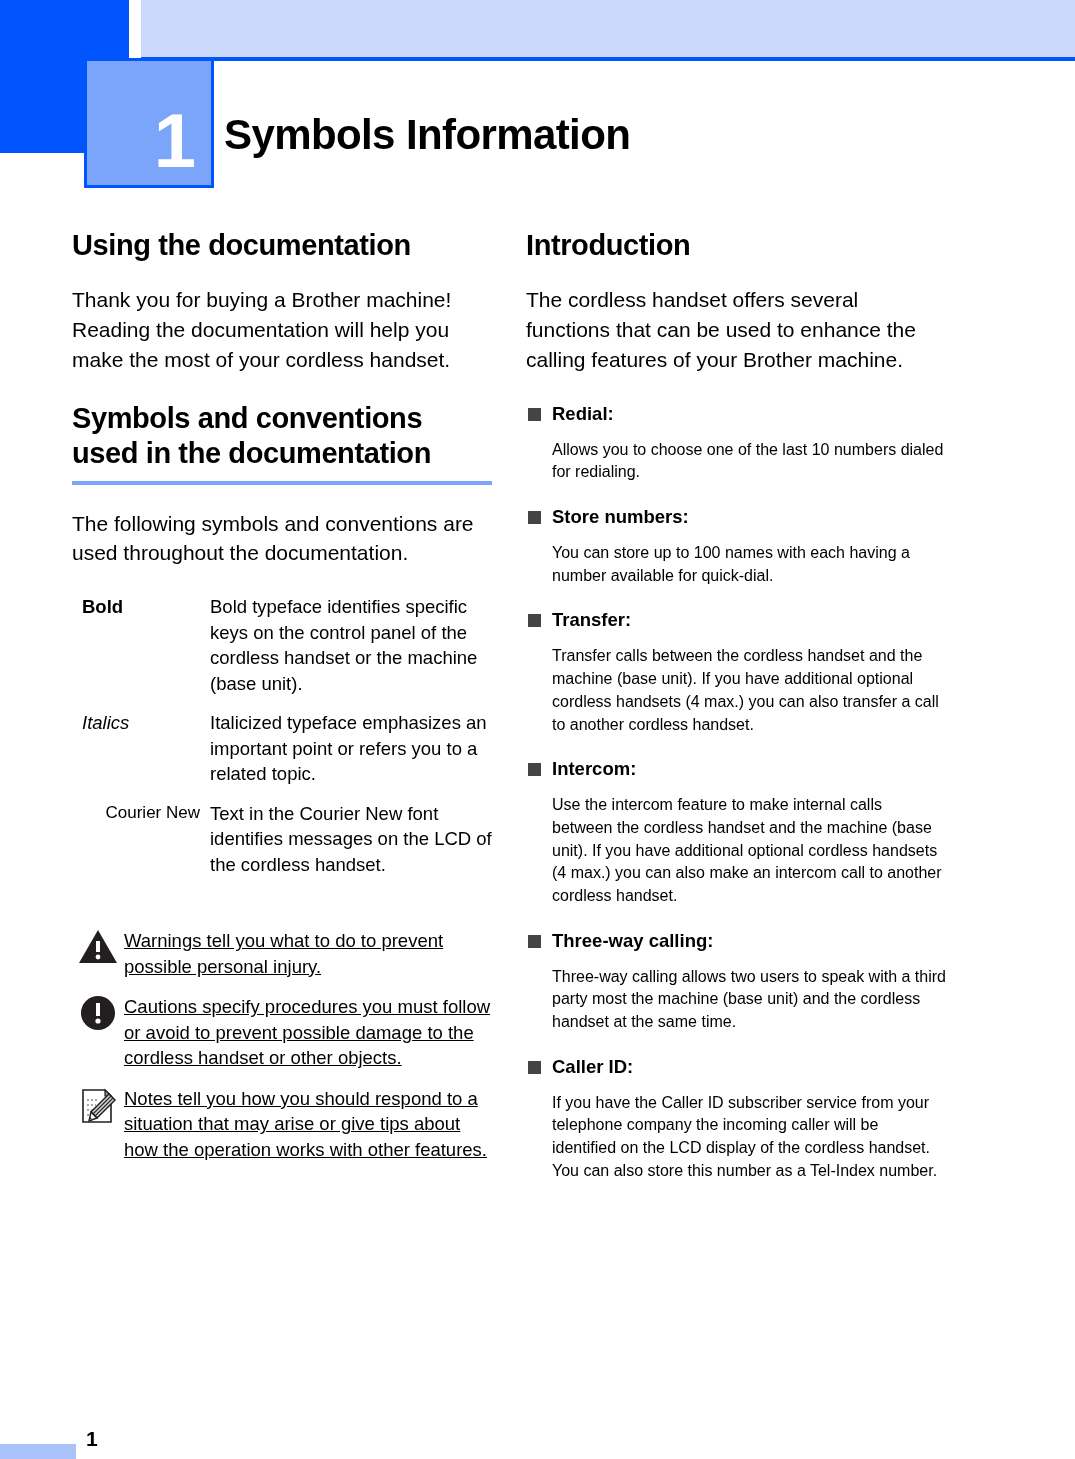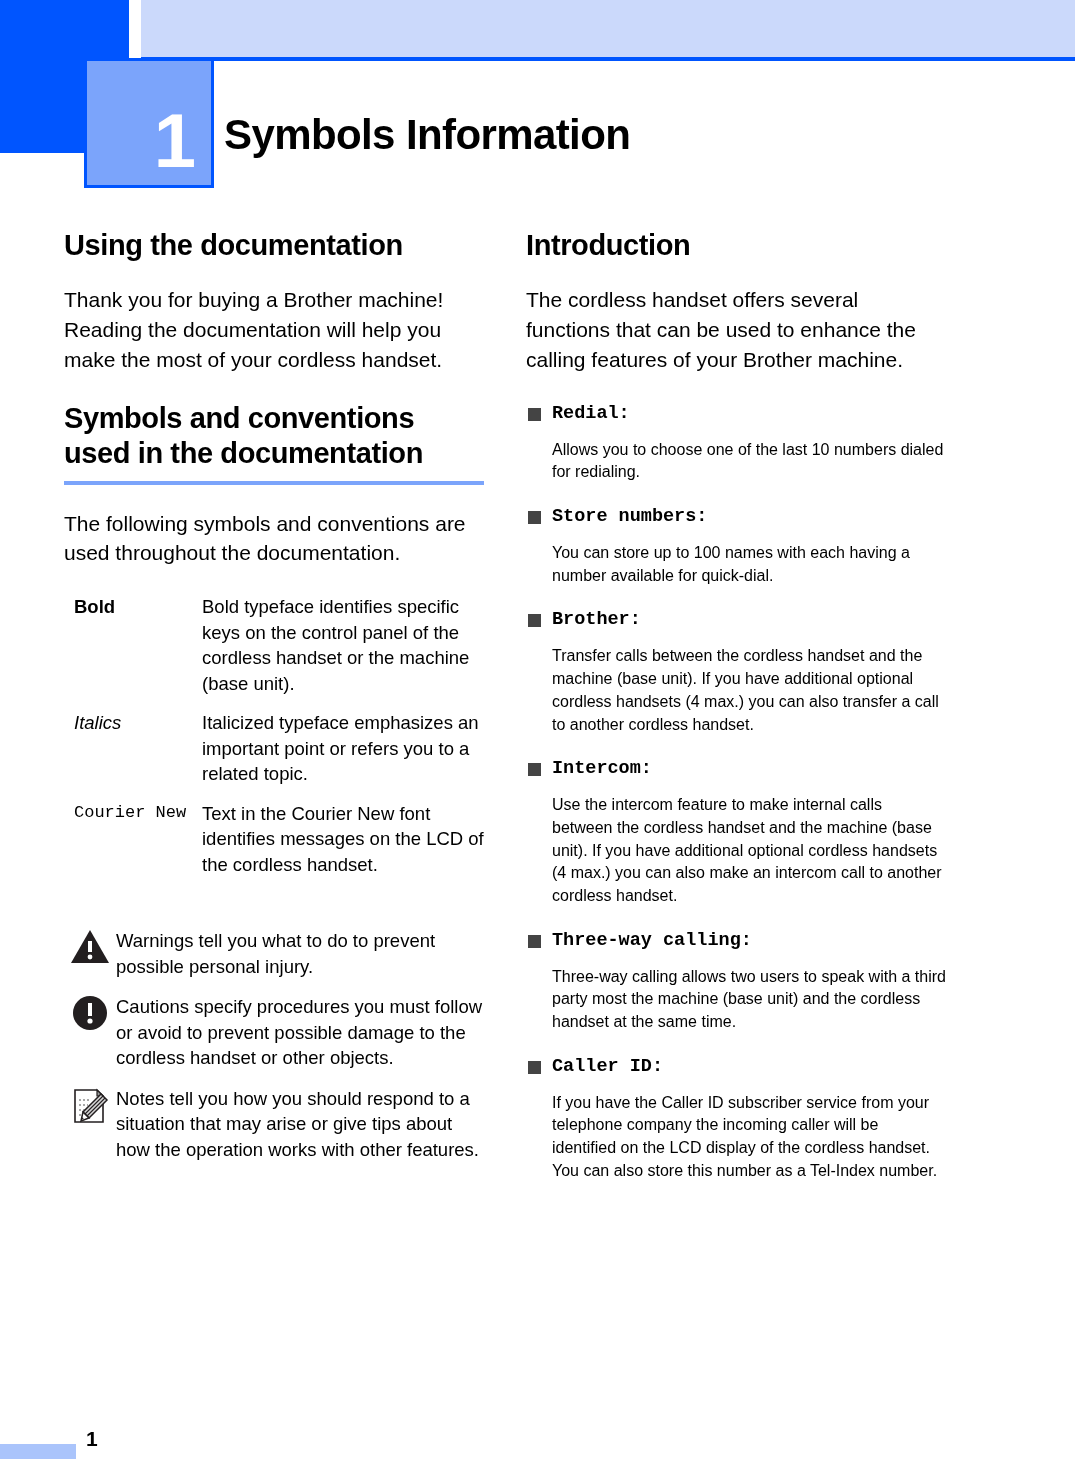--- a/index.html
+++ b/index.html
@@ -76,21 +76,21 @@
     position: absolute;
     left: 0;
     top: 228px;
     width: 1075px;
   }
   .column {
     position: absolute;
     top: 0;
     width: 420px;
   }
-  #col-left  { left: 64px; }
+  #col-left  { left: 72px; }
   #col-right { left: 526px; }
 
   h2.section-title {
     font-size: 29px;
     font-weight: bold;
     line-height: 1.22;
     margin: 0 0 22px 0;
     letter-spacing: -0.4px;
   }
   h2.section-title.underlined {
@@ -118,24 +118,24 @@
     font-size: 18.5px;
     line-height: 1.38;
   }
   table.conventions td.term {
     width: 118px;
     padding-right: 10px;
     padding-left: 10px;
   }
   td.term.bold    { font-weight: bold; }
   td.term.italic  { font-style: italic; }
-  td.term.courier { font-family: Liberation Mono, monospace; font-size: 17px; }
-
-  
-  .notice-list { margin-top: 36px; }
+  td.term.courier { font-family: Liberation Sans, sans-serif; font-size: 17px; text-align: right; }
+
+  
+  .notice-list { margin-top: 36px; text-decoration: underline; }
   .notice {
     display: flex;
     align-items: flex-start;
     margin-bottom: 14px;
   }
   .notice-icon {
     width: 52px;
     min-width: 52px;
     padding-top: 2px;
     display: flex;
@@ -146,21 +146,20 @@
     line-height: 1.38;
     padding-top: 1px;
   }
 
   
   .feature-item { margin-bottom: 4px; }
   .feature-head {
     display: flex;
     align-items: flex-start;
     margin-bottom: 12px;
-    font-family: Liberation Mono, monospace;
   }
   .bullet-square {
     width: 13px;
     height: 13px;
     min-width: 13px;
     background: #444444;
     margin: 7px 11px 0 2px;
   }
   .feature-label {
     font-size: 18.5px;
@@ -306,21 +305,21 @@
         <div class="feature-head">
           <span class="bullet-square"></span>
           <span class="feature-label">Store numbers:</span>
         </div>
         <p class="feature-desc">You can store up to 100 names with each having a number available for quick-dial.</p>
       </div>
 
       <div class="feature-item">
         <div class="feature-head">
           <span class="bullet-square"></span>
-          <span class="feature-label">Brother:</span>
+          <span class="feature-label">Transfer:</span>
         </div>
         <p class="feature-desc">Transfer calls between the cordless handset and the machine (base unit). If you have additional optional cordless handsets (4 max.) you can also transfer a call to another cordless handset.</p>
       </div>
 
       <div class="feature-item">
         <div class="feature-head">
           <span class="bullet-square"></span>
           <span class="feature-label">Intercom:</span>
         </div>
         <p class="feature-desc">Use the intercom feature to make internal calls between the cordless handset and the machine (base unit). If you have additional optional cordless handsets (4 max.) you can also make an intercom call to another cordless handset.</p>

